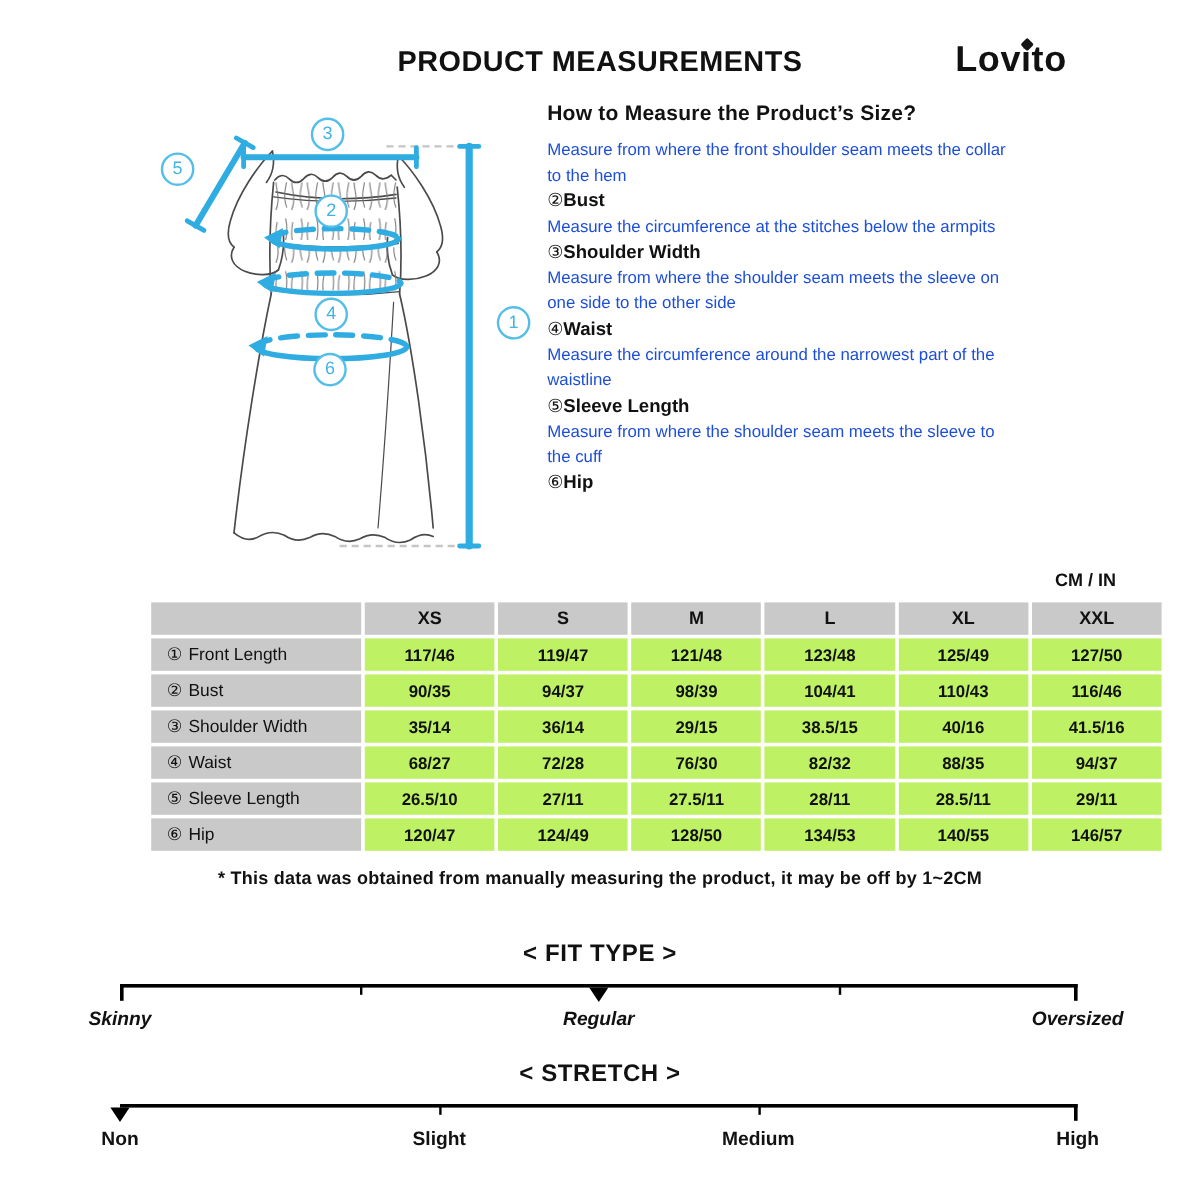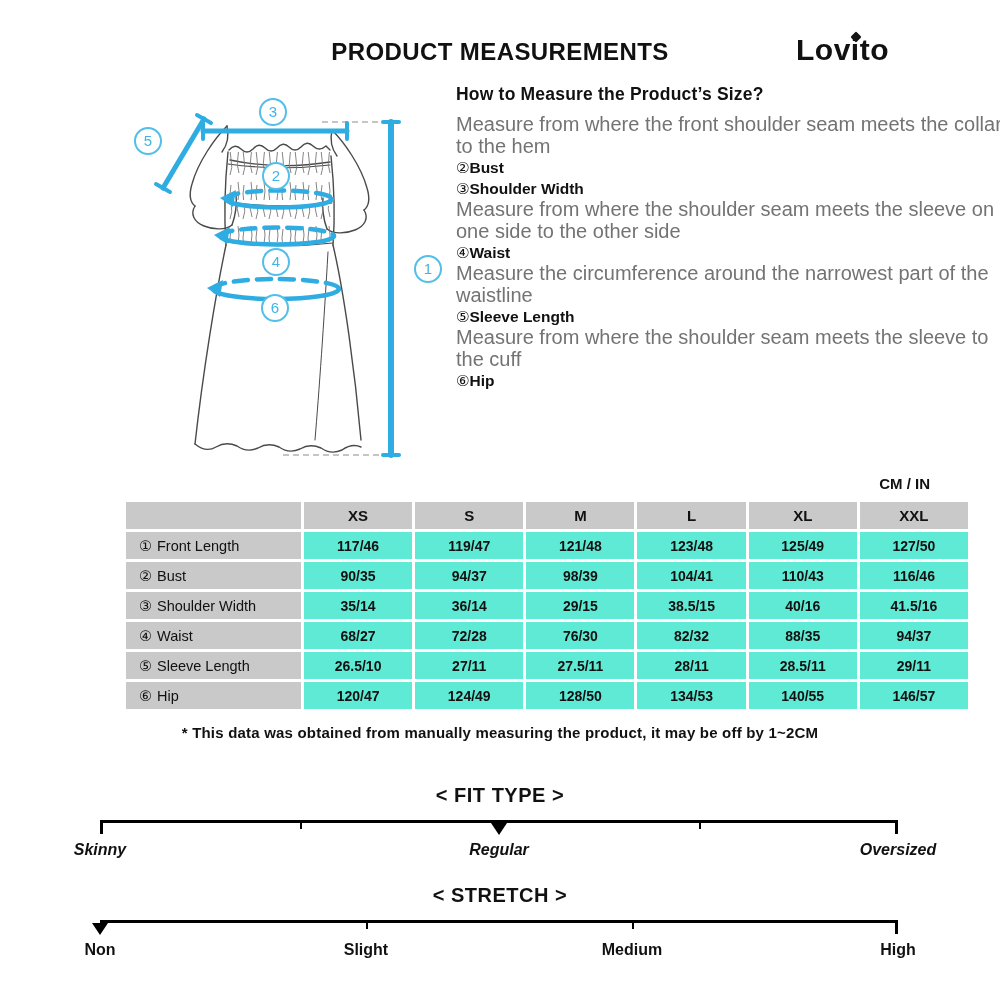--- a/index.html
+++ b/index.html
@@ -17,33 +17,33 @@
   .dress-svg{left:118px;top:92px;width:335px;height:380px;}
   .callout{position:absolute;width:28px;height:28px;box-sizing:border-box;border:2.5px solid #53BEE8;
            border-radius:50%;background:#fff;color:#3FB4E5;font-size:15px;line-height:23px;
            text-align:center;font-weight:400;}
 
   
   .guide{left:456px;top:84px;width:485px;}
   .g-heading{font-size:17.5px;font-weight:700;margin:0 0 9px 0;letter-spacing:.2px;}
   .g-title{font-size:15.5px;font-weight:700;line-height:21px;}
   .g-title .gnum{font-weight:400;font-size:15px;}
-  .g-line{font-size:20px;color:#737373;line-height:21.5px;white-space:nowrap;}
+  .g-line{font-size:14px;color:#1d4ed8;line-height:21.5px;white-space:nowrap;}
 
   
   .units{right:70px;top:475px;font-size:15px;font-weight:700;}
 
   
   .size-table{left:78px;top:502px;width:842px;display:grid;
               grid-template-columns:175px repeat(6,1fr);gap:3px;background:#fff;margin-left:48px;}
   .size-table > div{height:27px;display:flex;align-items:center;justify-content:center;}
   .cell-h{background:#c9c9c9;font-size:15px;font-weight:700;}
   .cell-l{background:#c9c9c9;font-size:14.5px;justify-content:flex-start !important;padding-left:13px;}
   .cell-l .gnum{font-weight:400;margin-right:5px;}
-  .cell-v{background:#5eead4;font-size:14px;font-weight:700;}
+  .cell-v{background:#bef264;font-size:14px;font-weight:700;}
 
   
   .note{top:724px;left:0;right:0;text-align:center;font-size:15px;font-weight:700;letter-spacing:.2px;}
 
   
   .scale-title{left:0;right:0;text-align:center;font-size:20px;font-weight:700;letter-spacing:.5px;}
   .scale{left:100px;width:798px;height:48px;position:absolute;}
   .scale-line{position:absolute;left:0;right:0;top:0;height:3px;background:#000;}
   .tick{position:absolute;top:0;background:#000;}
   .tick.end{width:3px;height:14px;}
@@ -155,20 +155,21 @@
 
 <div class="abs guide">
   <div class="g-heading">How to Measure the Product’s Size?</div>
 
   <div>
     <div class="g-line">Measure from where the front shoulder seam meets the collar</div>
     <div class="g-line">to the hem</div>
   </div>
   <div>
     <div class="g-title"><span class="gnum">②</span><span>Bust</span></div>
+    <div class="g-line">Measure the circumference at the stitches below the armpits</div>
   </div>
   <div>
     <div class="g-title"><span class="gnum">③</span><span>Shoulder Width</span></div>
     <div class="g-line">Measure from where the shoulder seam meets the sleeve on</div>
     <div class="g-line">one side to the other side</div>
   </div>
   <div>
     <div class="g-title"><span class="gnum">④</span><span>Waist</span></div>
     <div class="g-line">Measure the circumference around the narrowest part of the</div>
     <div class="g-line">waistline</div>

